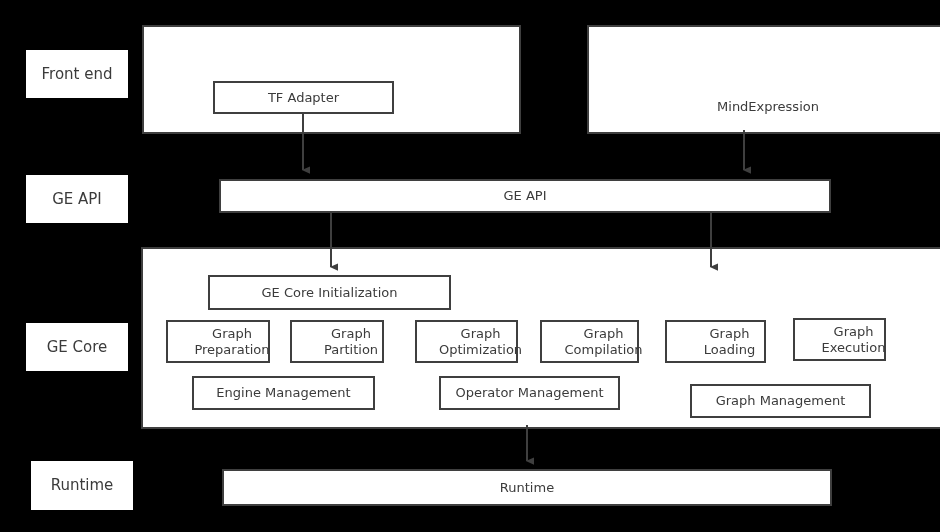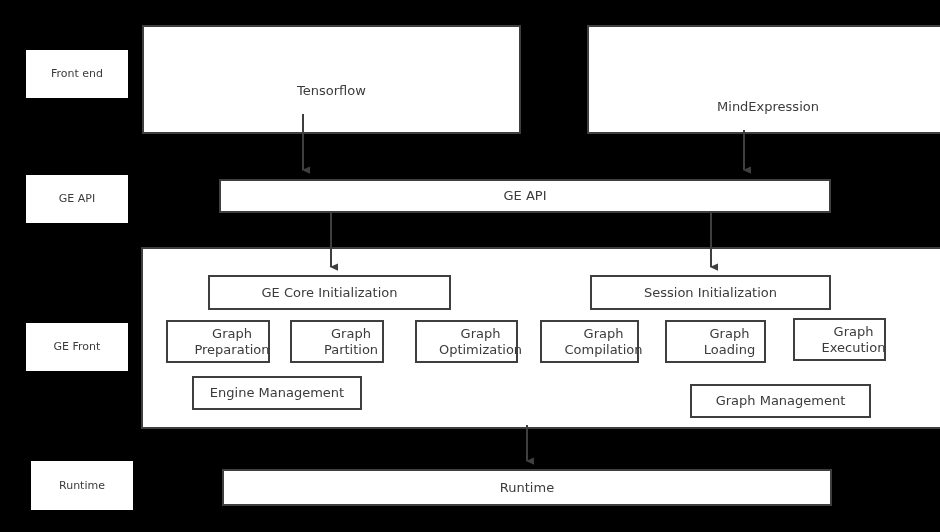--- a/index.html
+++ b/index.html
@@ -22,21 +22,21 @@
     color: #3b3b3b;
     display: flex;
     align-items: center;
     justify-content: center;
     text-align: center;
     line-height: 1.22;
   }
   
   .layer-label {
     border: none;
-    font-size: 11px;
+    font-size: 15px;
   }
   
   .node {
     border: 2px solid #3f3f3f;
     font-size: 13px;
   }
   
   .panel {
     border: 2px solid #3f3f3f;
     background: #ffffff;
@@ -67,45 +67,45 @@
 
 <div id="canvas">
 
   <div class="box layer-label" style="left:26px; top:50px; width:102px; height:48px;">
     <span>Front end</span>
   </div>
   <div class="box layer-label" style="left:26px; top:175px; width:102px; height:48px;">
     <span>GE API</span>
   </div>
   <div class="box layer-label" style="left:26px; top:323px; width:102px; height:48px;">
-    <span>GE Front</span>
+    <span>GE Core</span>
   </div>
   <div class="box layer-label" style="left:31px; top:461px; width:102px; height:49px;">
     <span>Runtime</span>
   </div>
 
   <div class="panel" style="position:absolute; left:142px; top:25px; width:333px; height:105px;">
     <div class="panel-title" style="top:56px;">Tensorflow</div>
+  </div>
+  <div class="box node" style="left:213px; top:81px; width:181px; height:33px;">
+    <span>TF Adapter</span>
   </div>
 
   <div class="panel" style="position:absolute; left:587px; top:25px; width:316px; height:105px;">
     <div class="panel-title" style="top:72px;">MindExpression</div>
   </div>
 
   <div class="box node bar" style="left:219px; top:179px; width:612px; height:34px;">
     <span>GE API</span>
   </div>
 
   <div class="panel" style="position:absolute; left:141px; top:247px; width:774px; height:178px;"></div>
 
   <div class="box node" style="left:208px; top:275px; width:243px; height:35px;">
     <span>GE Core Initialization</span>
-  </div>
-  <div class="box node" style="left:590px; top:275px; width:241px; height:35px;">
-    <span>Session Initialization</span>
   </div>
 
   <div class="box node two-line" style="left:166px; top:320px; width:104px; height:43px;">
     <span>Graph
 Preparation</span>
   </div>
   <div class="box node two-line" style="left:290px; top:320px; width:94px; height:43px;">
     <span>Graph
 Partition</span>
   </div>
@@ -119,22 +119,25 @@
   </div>
   <div class="box node two-line" style="left:665px; top:320px; width:101px; height:43px;">
     <span>Graph
 Loading</span>
   </div>
   <div class="box node two-line" style="left:793px; top:318px; width:93px; height:43px;">
     <span>Graph
 Execution</span>
   </div>
 
-  <div class="box node" style="left:192px; top:376px; width:170px; height:34px;">
+  <div class="box node" style="left:192px; top:376px; width:183px; height:34px;">
     <span>Engine Management</span>
+  </div>
+  <div class="box node" style="left:439px; top:376px; width:181px; height:34px;">
+    <span>Operator Management</span>
   </div>
   <div class="box node" style="left:690px; top:384px; width:181px; height:34px;">
     <span>Graph Management</span>
   </div>
 
   <div class="box node bar" style="left:222px; top:469px; width:610px; height:37px;">
     <span>Runtime</span>
   </div>
 
   <svg class="arrows" viewBox="0 0 940 532">

